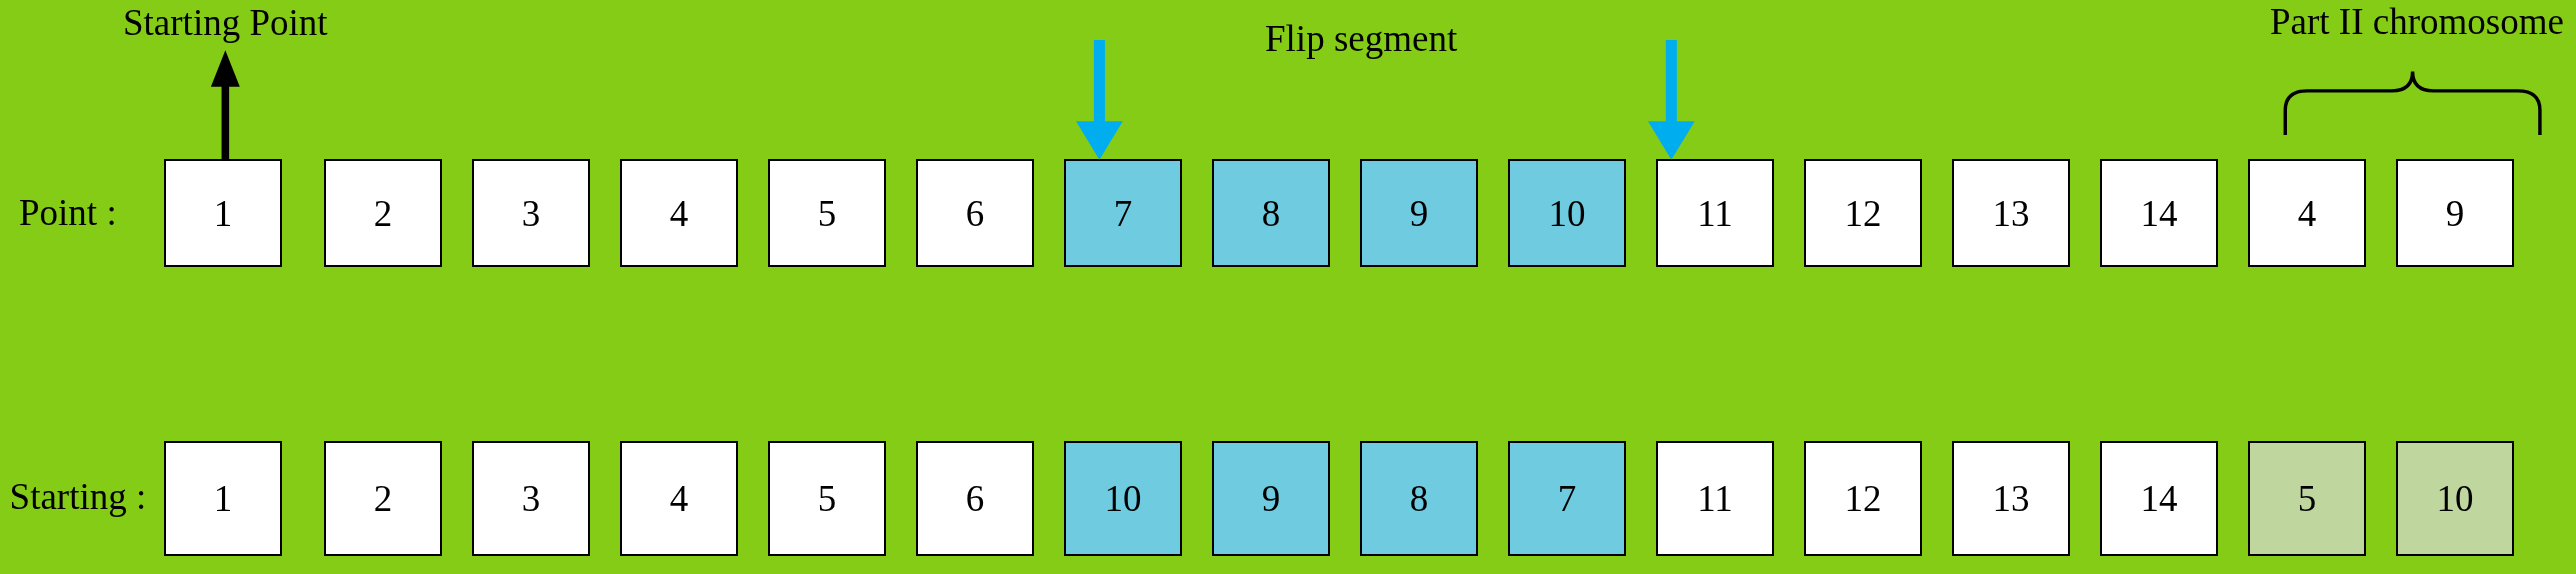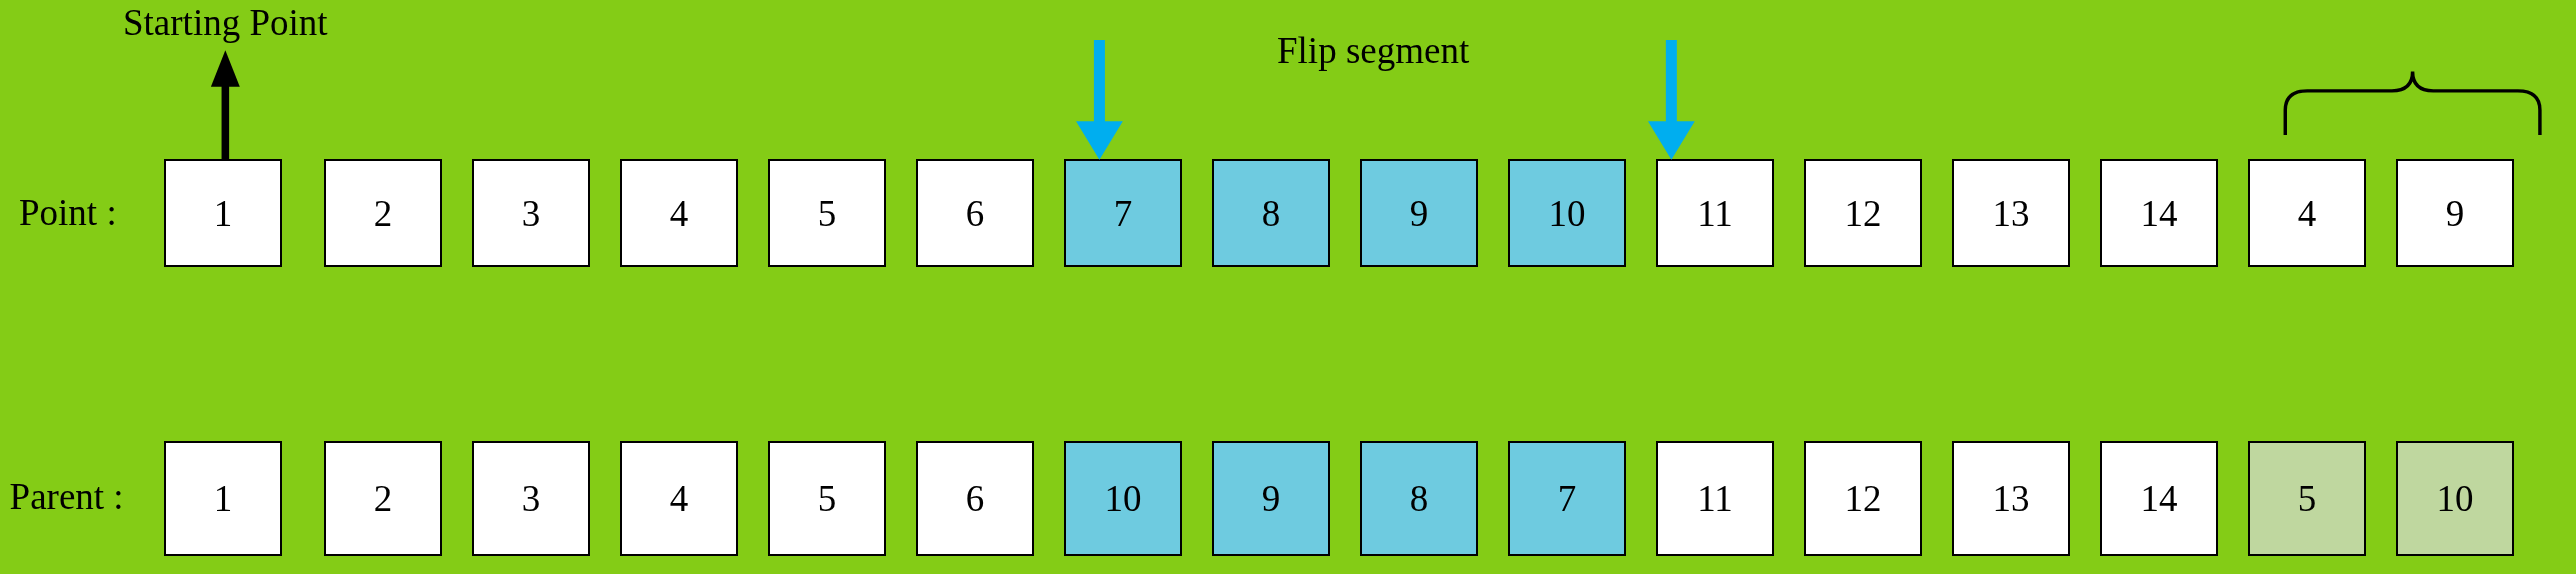--- a/index.html
+++ b/index.html
@@ -46,44 +46,45 @@
 
   
   .anno-text{
     position:absolute;
     font-size:37px;
     line-height:1;
     white-space:nowrap;
     color:#000000;
   }
   #starting-point-text{ left:123px; top:4.1px; }
-  #flip-segment-text{  left:1265px; top:32px;margin-left:12px; }
+  #flip-segment-text{  left:1265px; top:20px; }
   #part2-text{         left:2270px; top:2.8px; }
 
   svg.overlay{
     position:absolute;
     left:0; top:0;
     width:2576px;
     height:574px;
     pointer-events:none;
   }
 </style>
 </head>
 <body>
 
 <div id="canvas">
 
   <div class="anno-text" id="starting-point-text">Starting Point</div>
 
   <div class="anno-text" id="flip-segment-text">Flip segment</div>
 
+  <div class="anno-text" id="part2-text">Part II chromosome</div>
 
   <div class="row-label" id="parent-label">Point :</div>
 
-  <div class="row-label" id="progeny-label">Parent :</div>
+  <div class="row-label" id="progeny-label">Starting :</div>
 
   <div class="gene-row" id="parent-row">
       <div class="gene-box" style="left: 164px; top: 159px; width: 118px; height: 108px;">
         <span>1</span>
       </div>
       <div class="gene-box" style="left: 324px; top: 159px; width: 118px; height: 108px;">
         <span>2</span>
       </div>
       <div class="gene-box" style="left: 472px; top: 159px; width: 118px; height: 108px;">
         <span>3</span>

